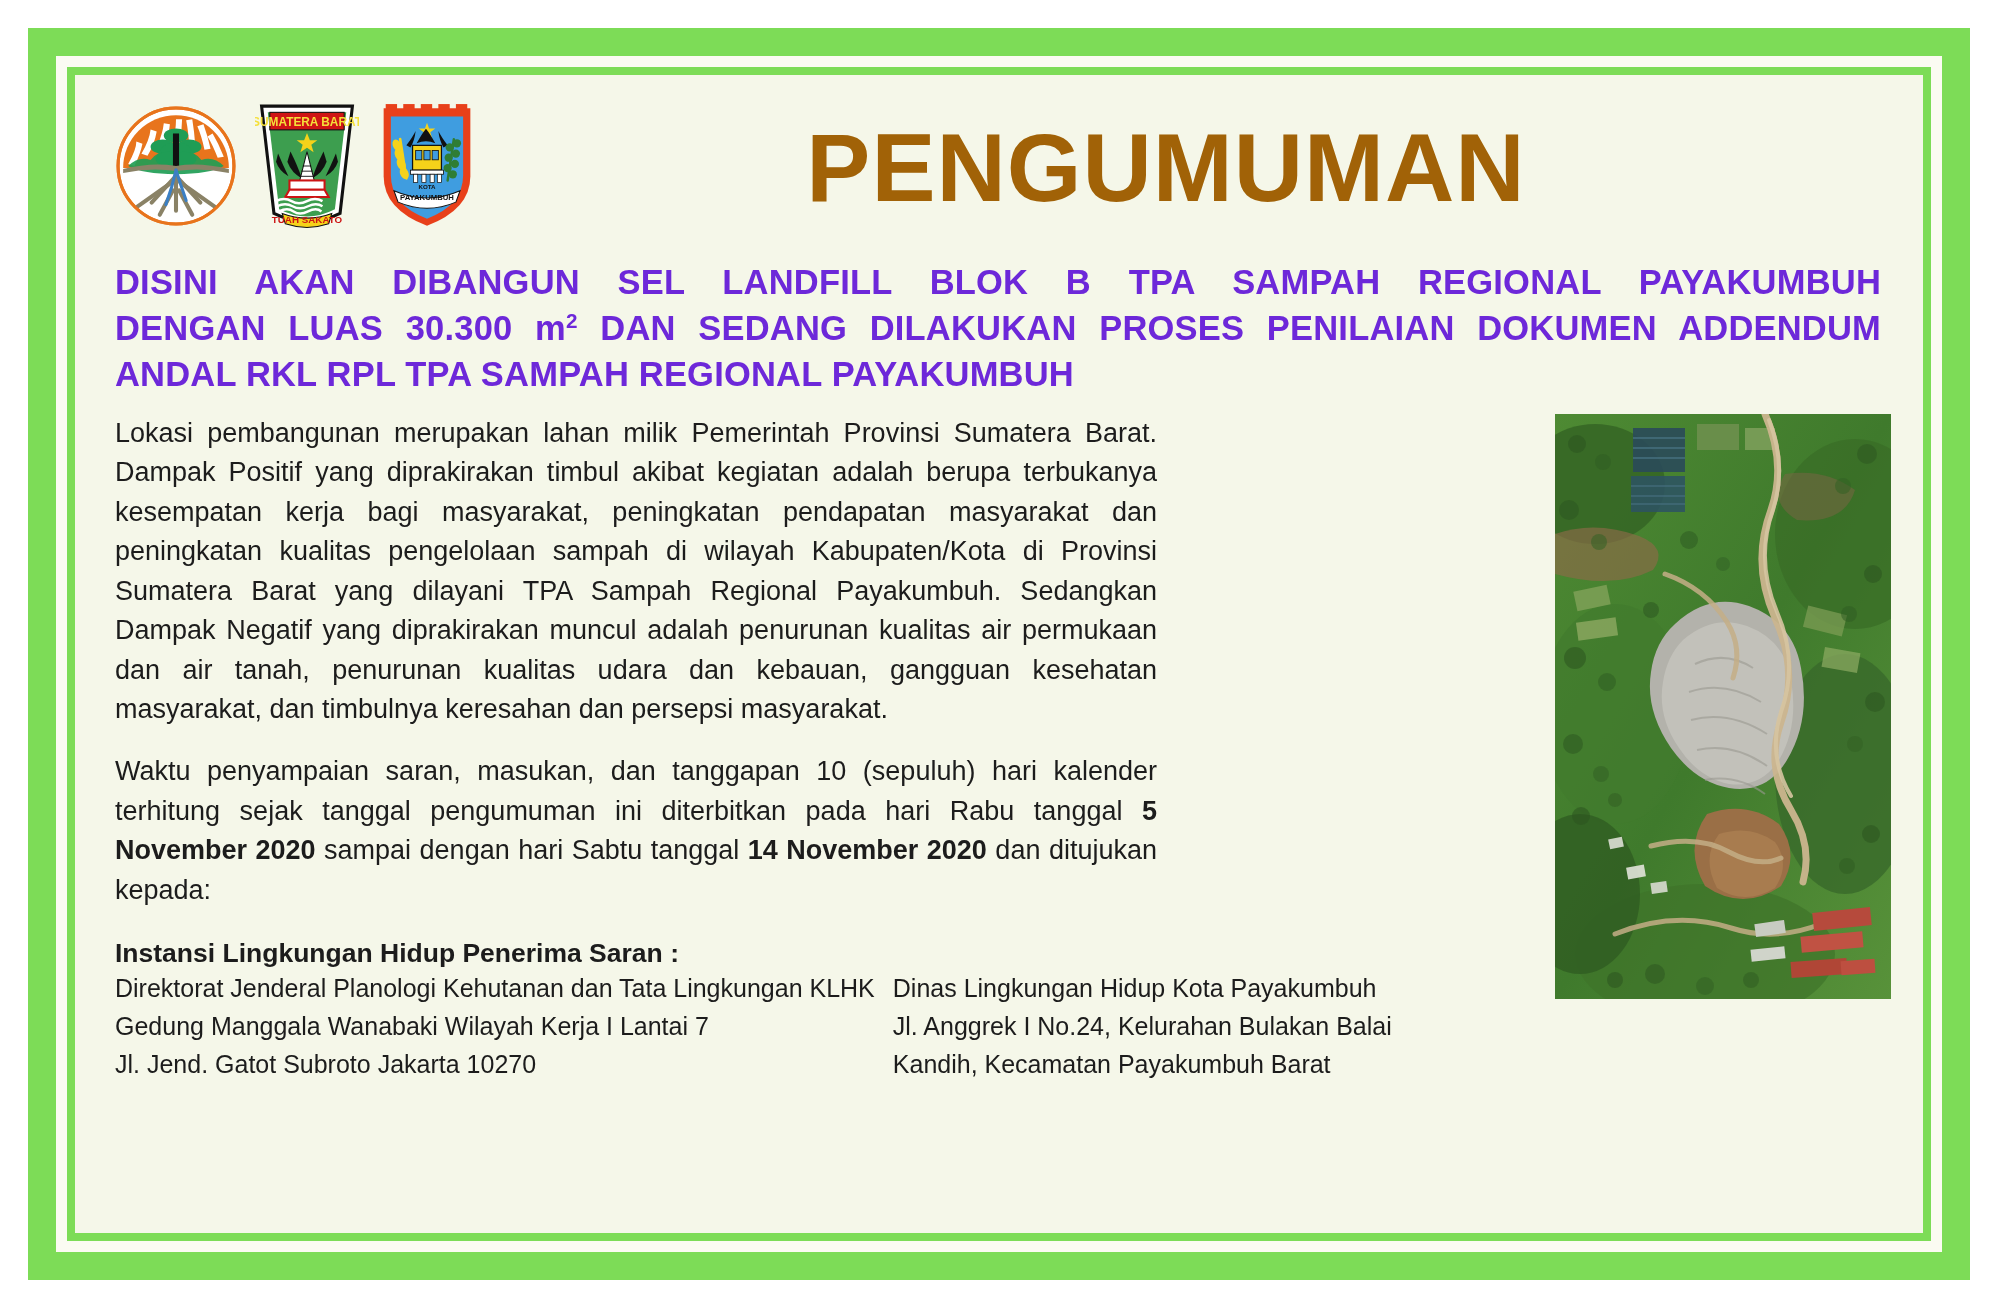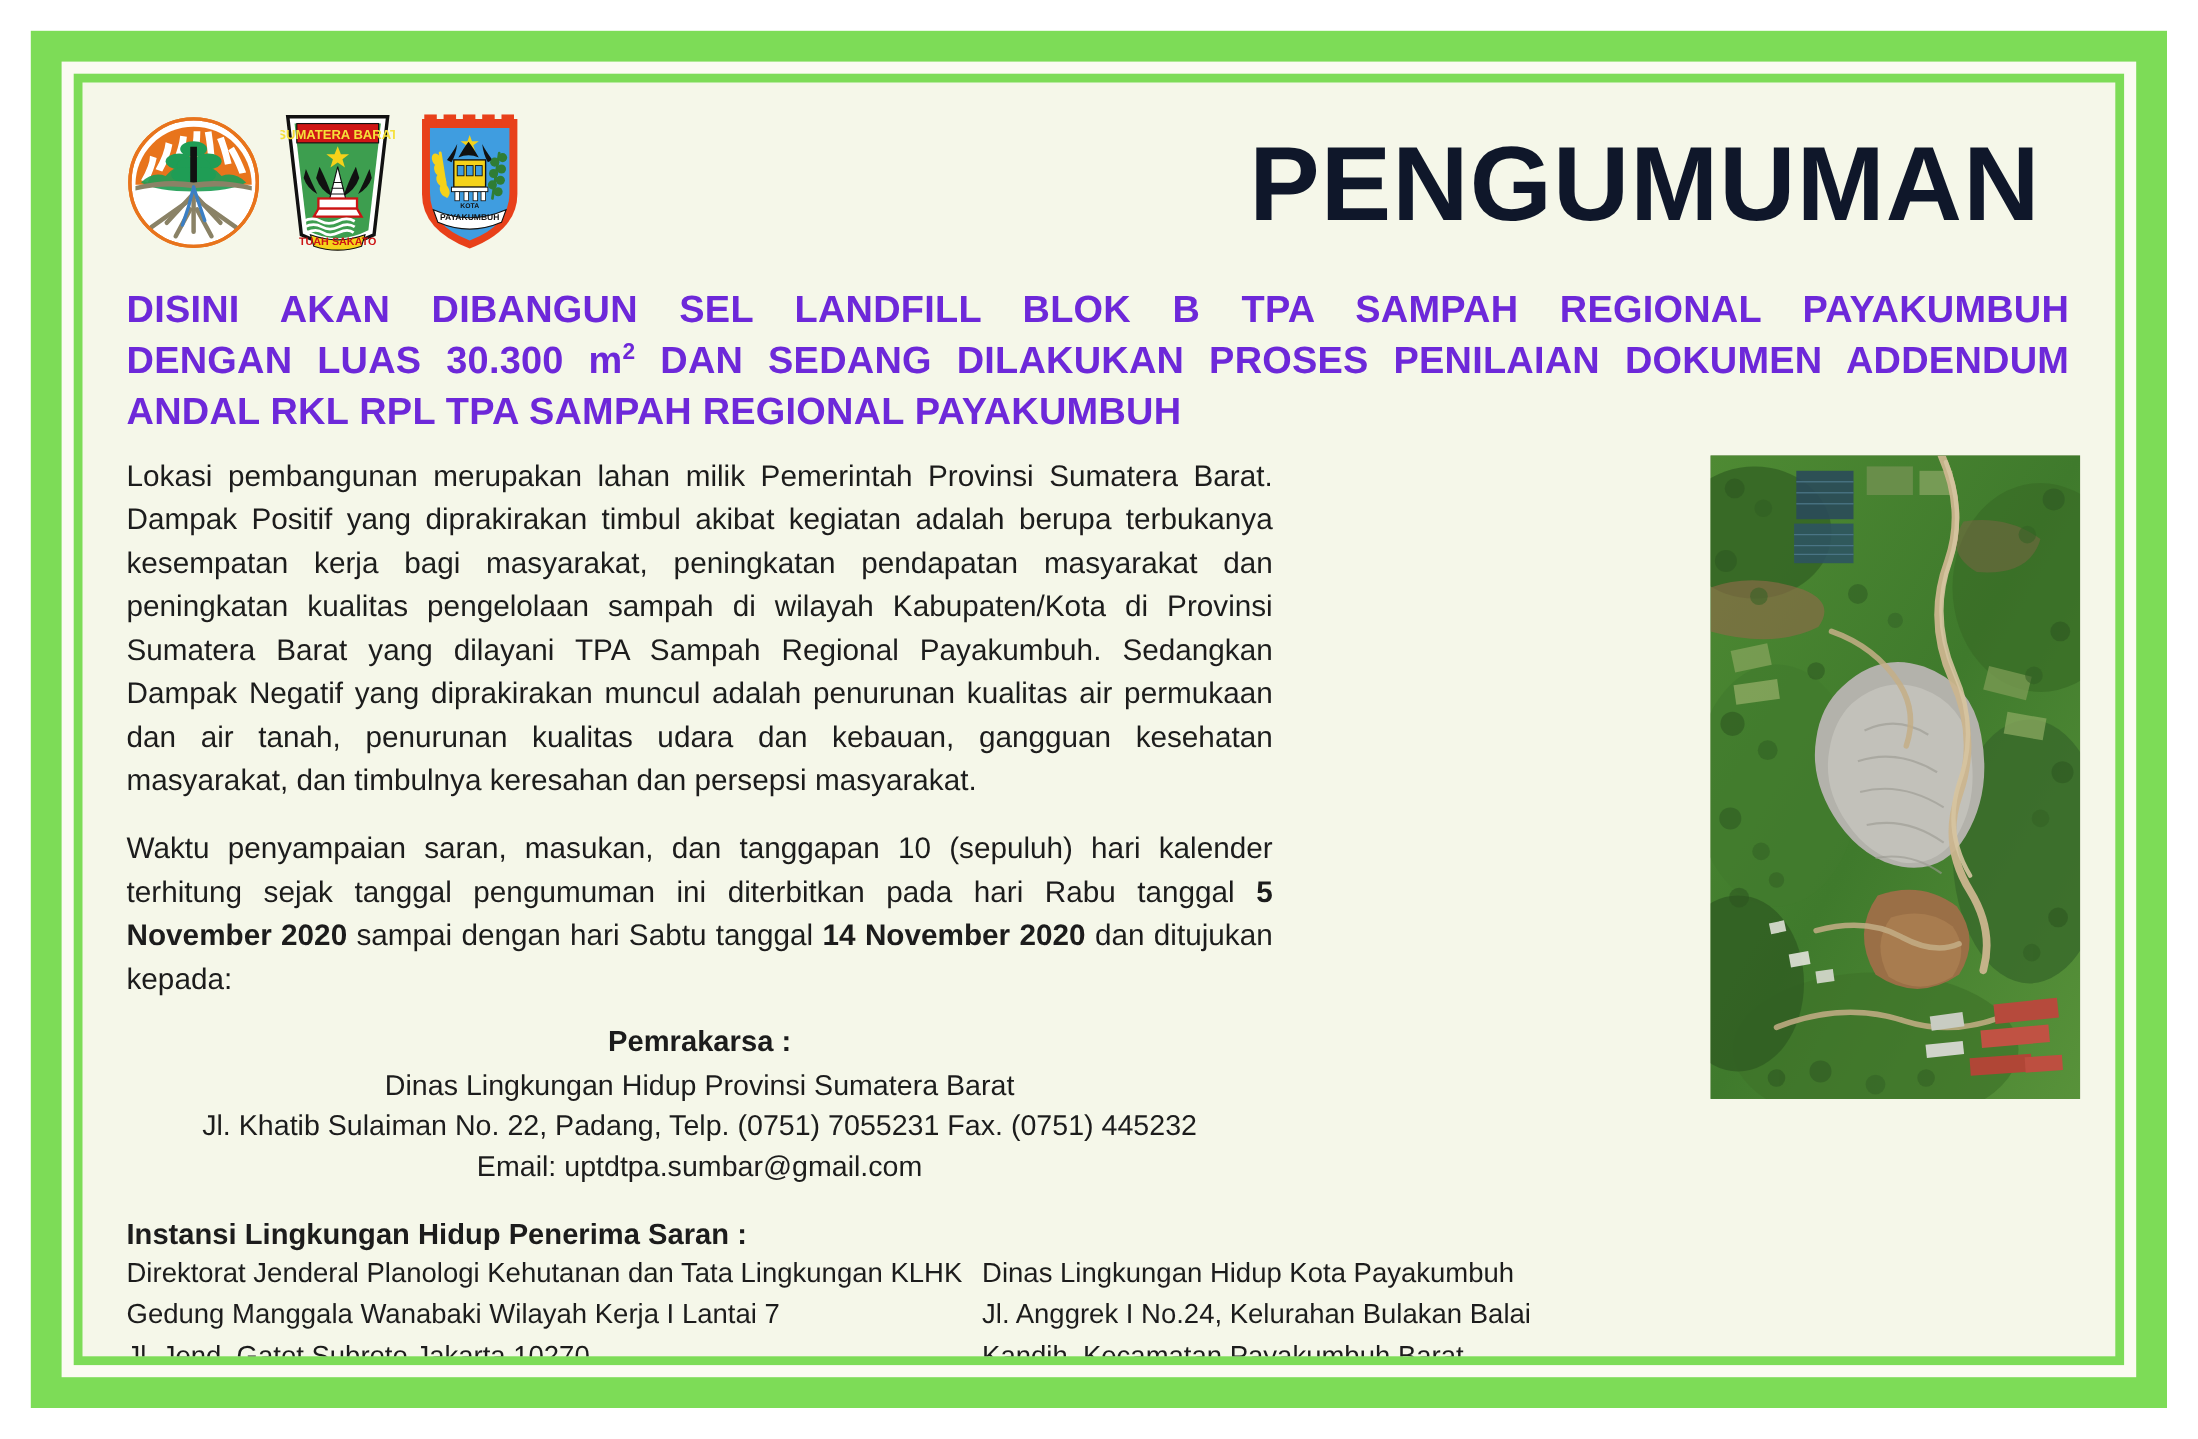--- a/index.html
+++ b/index.html
@@ -69,26 +69,26 @@
     align-items: center;
     gap: 18px;
     flex: 0 0 auto;
   }
   .logo {
     position: relative;
     flex: 0 0 auto;
   }
   .poster-title {
     flex: 1 1 auto;
-    text-align: right;
+    text-align: center;
     font-family: "Liberation Sans", sans-serif;
     font-weight: bold;
     font-size: 96px;
     letter-spacing: 1px;
-    color: #0f172a;
+    color: #a16207;
     line-height: 1;
     padding-right: 40px;
     white-space: nowrap;
   }
 
   
   .heading-block {
     margin-top: 16px;
     padding: 0 14px 0 12px;
     font-family: "Liberation Sans", sans-serif;
@@ -340,26 +340,20 @@
       </div>
 
       <div class="body-wrap">
 
         <div class="text-col">
 
           <p class="body-par">Lokasi pembangunan merupakan lahan milik Pemerintah Provinsi Sumatera Barat. Dampak Positif yang diprakirakan timbul akibat kegiatan adalah berupa terbukanya kesempatan kerja bagi masyarakat, peningkatan pendapatan masyarakat dan peningkatan kualitas pengelolaan sampah di wilayah Kabupaten/Kota di Provinsi Sumatera Barat yang dilayani TPA Sampah Regional Payakumbuh. Sedangkan Dampak Negatif yang diprakirakan muncul adalah penurunan kualitas air permukaan dan air tanah, penurunan kualitas udara dan kebauan, gangguan kesehatan masyarakat, dan timbulnya keresahan dan persepsi masyarakat.</p>
 
           <p class="body-par"><span>Waktu penyampaian saran, masukan, dan tanggapan 10 (sepuluh) hari kalender terhitung sejak tanggal pengumuman ini diterbitkan pada hari Rabu tanggal </span><b>5 November 2020</b><span> sampai dengan hari Sabtu tanggal </span><b>14 November 2020</b><span> dan ditujukan kepada:</span></p>
 
-          <div class="pemrakarsa">
-            <div class="pemrakarsa-title">Pemrakarsa :</div>
-            <span class="pemrakarsa-line">Dinas Lingkungan Hidup Provinsi Sumatera Barat</span>
-            <span class="pemrakarsa-line">Jl. Khatib Sulaiman No. 22, Padang, Telp. (0751) 7055231 Fax. (0751) 445232</span>
-            <span class="pemrakarsa-line">Email: uptdtpa.sumbar@gmail.com</span>
-          </div>
 
           <div class="instansi-title">Instansi Lingkungan Hidup Penerima Saran :</div>
 
           <div class="instansi-cols">
             <div class="instansi-col">
               <span class="ln">Direktorat Jenderal Planologi Kehutanan dan Tata Lingkungan KLHK</span>
               <span class="ln">Gedung Manggala Wanabaki Wilayah Kerja I Lantai 7</span>
               <span class="ln">Jl. Jend. Gatot Subroto Jakarta 10270</span>
 
             </div>

